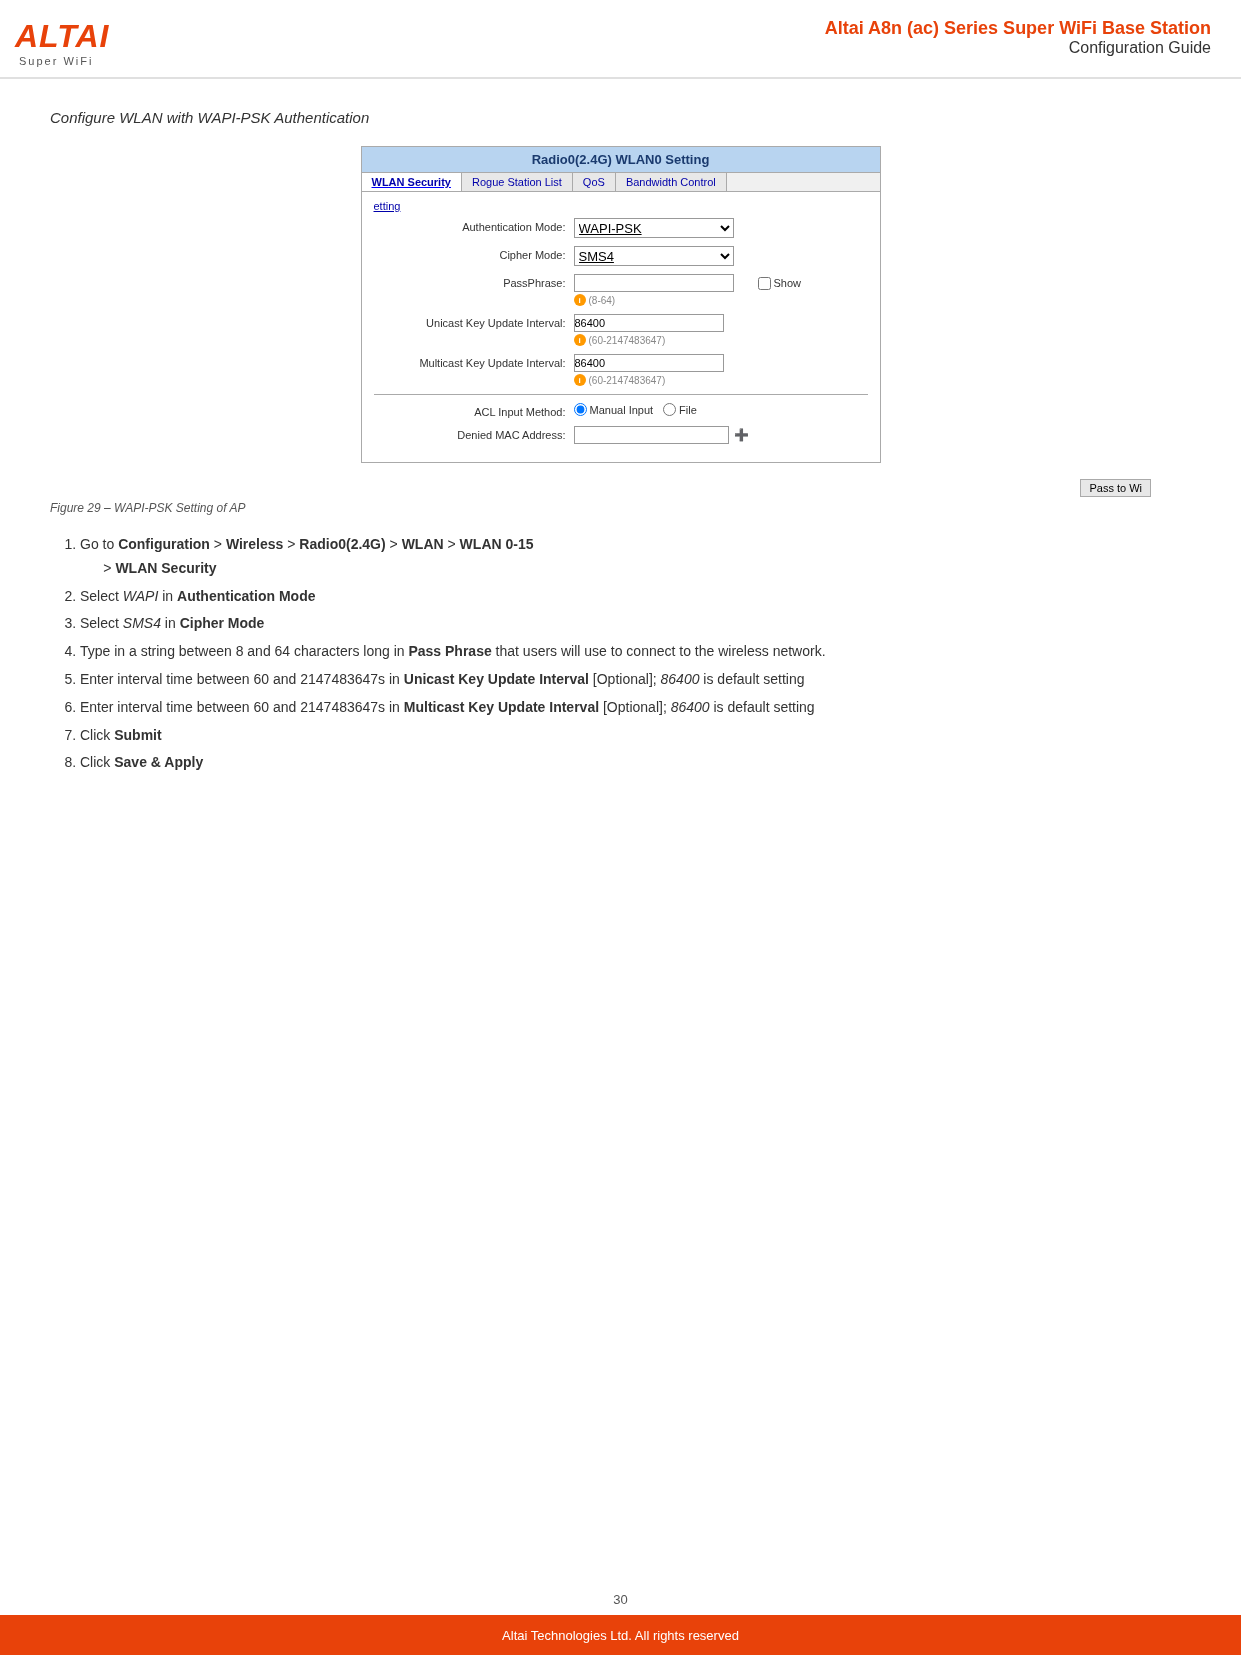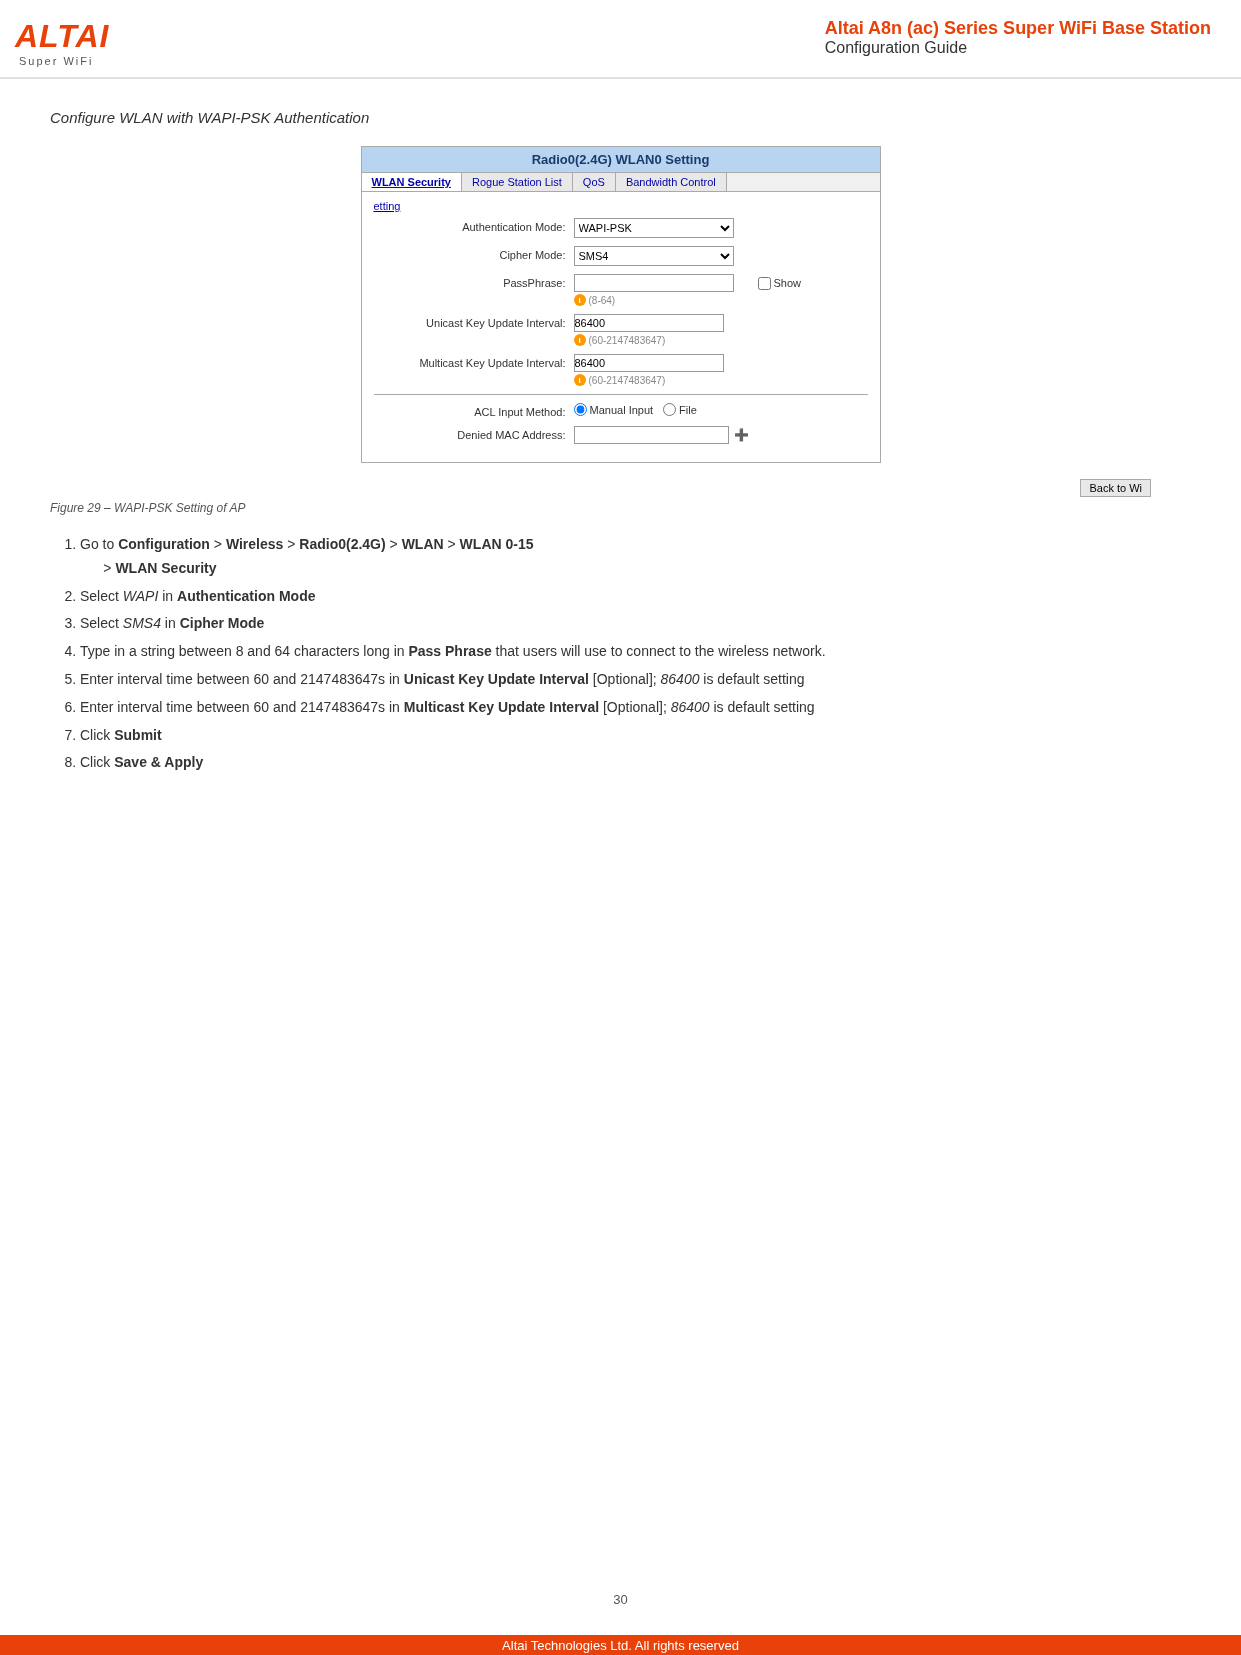--- a/index.html
+++ b/index.html
@@ -19,20 +19,21 @@
       align-items: flex-start;
       padding: 18px 30px 10px 15px;
       border-bottom: 2px solid #e0e0e0;
     }
     .logo-area {
       display: flex;
       flex-direction: column;
       align-items: flex-start;
     }
     .header-right {
+      text-align: right;
     }
     .header-title {
       font-size: 18px;
       font-weight: bold;
       color: #e8420a;
     }
     .header-subtitle {
       font-size: 16px;
       color: #333;
     }
@@ -119,23 +120,24 @@
       flex-direction: column;
     }
     .form-control-row {
       display: flex;
       align-items: center;
       gap: 6px;
     }
     .form-select {
       width: 160px;
       height: 20px;
-      font-size: 11px;
+      font-size: 13px;
       border: 1px solid #999;
       background: #fff;
+      text-decoration: underline;
     }
     .form-input {
       width: 160px;
       height: 18px;
       font-size: 11px;
       border: 1px solid #999;
     }
     .hint-text {
       font-size: 10px;
       color: #888;
@@ -230,21 +232,21 @@
       width: 1241px;
       left: 0;
     }
 
     
     .footer {
       position: absolute;
       bottom: 0;
       left: 0;
       width: 1241px;
-      height: 20px;
+      height: 40px;
       background: #e8420a;
       display: flex;
       align-items: center;
       justify-content: center;
     }
     .footer-text {
       color: #fff;
       font-size: 13px;
     }
   </style>
@@ -375,21 +377,21 @@
             <input type="text" class="form-input" style="width: 155px;">
             <span style="cursor:pointer;font-size:12px;color:#555;" title="Add">➕</span>
           </div>
         </div>
       </div>
 
     </div>
   </div>
 
   <div class="back-btn-area">
-    <button class="back-btn">Back to Wi</button>
+    <button class="back-btn">Pass to Wi</button>
   </div>
 
   <div class="figure-caption">Figure 29 – WAPI-PSK Setting of AP</div>
 
   <ol class="instructions">
     <li>
       Go to <b>Configuration</b> &gt; <b>Wireless</b> &gt; <b>Radio0(2.4G)</b> &gt; <b>WLAN</b> &gt; <b>WLAN 0-15</b><br>&nbsp;&nbsp;&nbsp;&nbsp;&nbsp;&nbsp;&gt; <b>WLAN Security</b>
     </li>
     <li>
       Select <i>WAPI</i> in <b>Authentication Mode</b>

